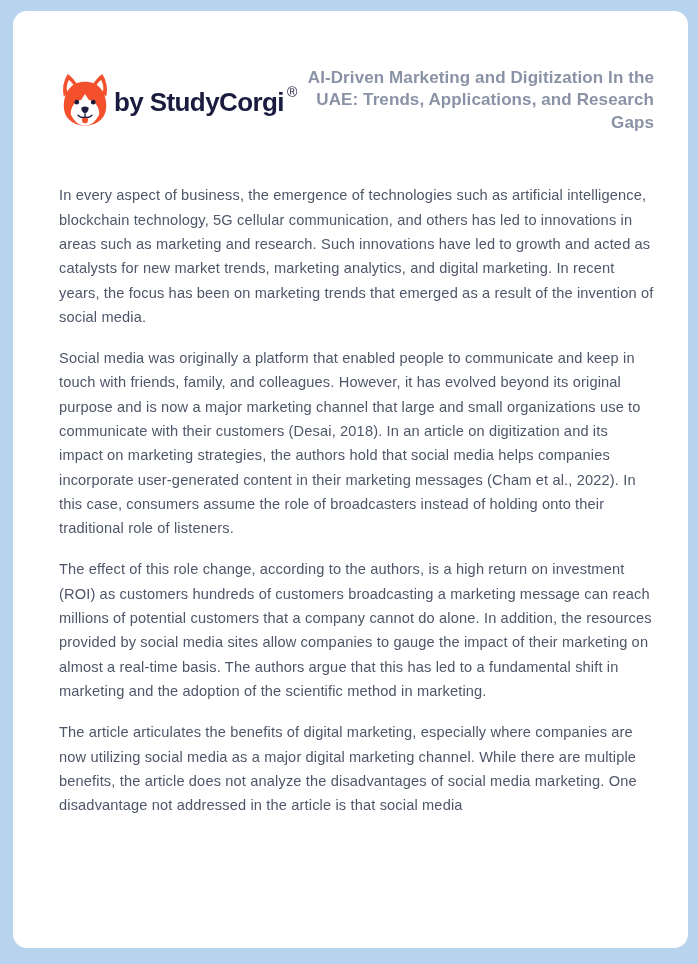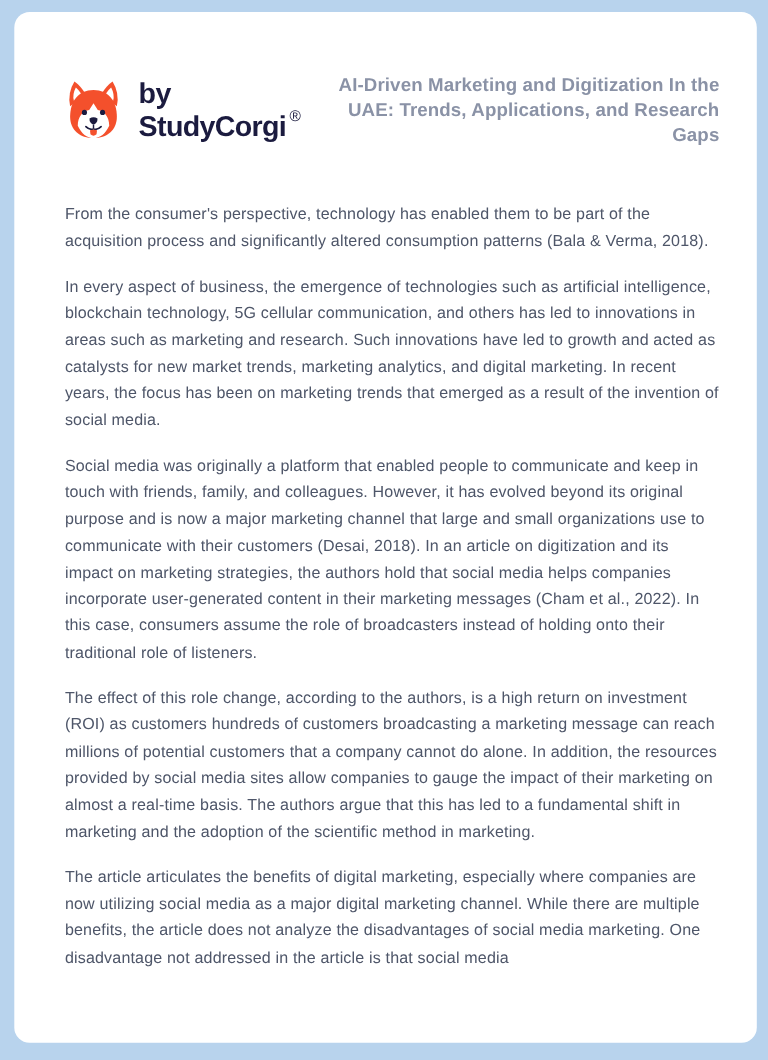--- a/index.html
+++ b/index.html
@@ -25,21 +25,21 @@
     overflow: hidden;
   }
   .header {
     display: flex;
     justify-content: space-between;
     align-items: flex-start;
   }
   .brand {
     display: flex;
     align-items: center;
-    gap: 15px;
+    gap: 3px;
     padding-top: 6px;
   }
   .brand-logo svg {
     display: block;
     width: 52px;
     height: 58px;
   }
   .brand-name {
     font-size: 26px;
     font-weight: 800;
@@ -124,20 +124,19 @@
       <span class="brand-name"><span>by StudyCorgi</span><span class="brand-reg">®</span></span>
     </div>
 
     <div class="doc-meta">
       <div class="doc-title">AI-Driven Marketing and Digitization In the UAE: Trends, Applications, and Research Gaps</div>
     </div>
 
   </div>
 
   <div class="article">
-    <p>From the consumer's perspective, technology has enabled them to be part of the acquisition process and significantly altered consumption patterns (Bala &amp; Verma, 2018).</p>
     <p>In every aspect of business, the emergence of technologies such as artificial intelligence, blockchain technology, 5G cellular communication, and others has led to innovations in areas such as marketing and research. Such innovations have led to growth and acted as catalysts for new market trends, marketing analytics, and digital marketing. In recent years, the focus has been on marketing trends that emerged as a result of the invention of social media.</p>
     <p>Social media was originally a platform that enabled people to communicate and keep in touch with friends, family, and colleagues. However, it has evolved beyond its original purpose and is now a major marketing channel that large and small organizations use to communicate with their customers (Desai, 2018). In an article on digitization and its impact on marketing strategies, the authors hold that social media helps companies incorporate user-generated content in their marketing messages (Cham et al., 2022). In this case, consumers assume the role of broadcasters instead of holding onto their traditional role of listeners.</p>
     <p>The effect of this role change, according to the authors, is a high return on investment (ROI) as customers hundreds of customers broadcasting a marketing message can reach millions of potential customers that a company cannot do alone. In addition, the resources provided by social media sites allow companies to gauge the impact of their marketing on almost a real-time basis. The authors argue that this has led to a fundamental shift in marketing and the adoption of the scientific method in marketing.</p>
     <p>The article articulates the benefits of digital marketing, especially where companies are now utilizing social media as a major digital marketing channel. While there are multiple benefits, the article does not analyze the disadvantages of social media marketing. One disadvantage not addressed in the article is that social media</p>
   </div>
 
 </div>
 
 </body></html>

